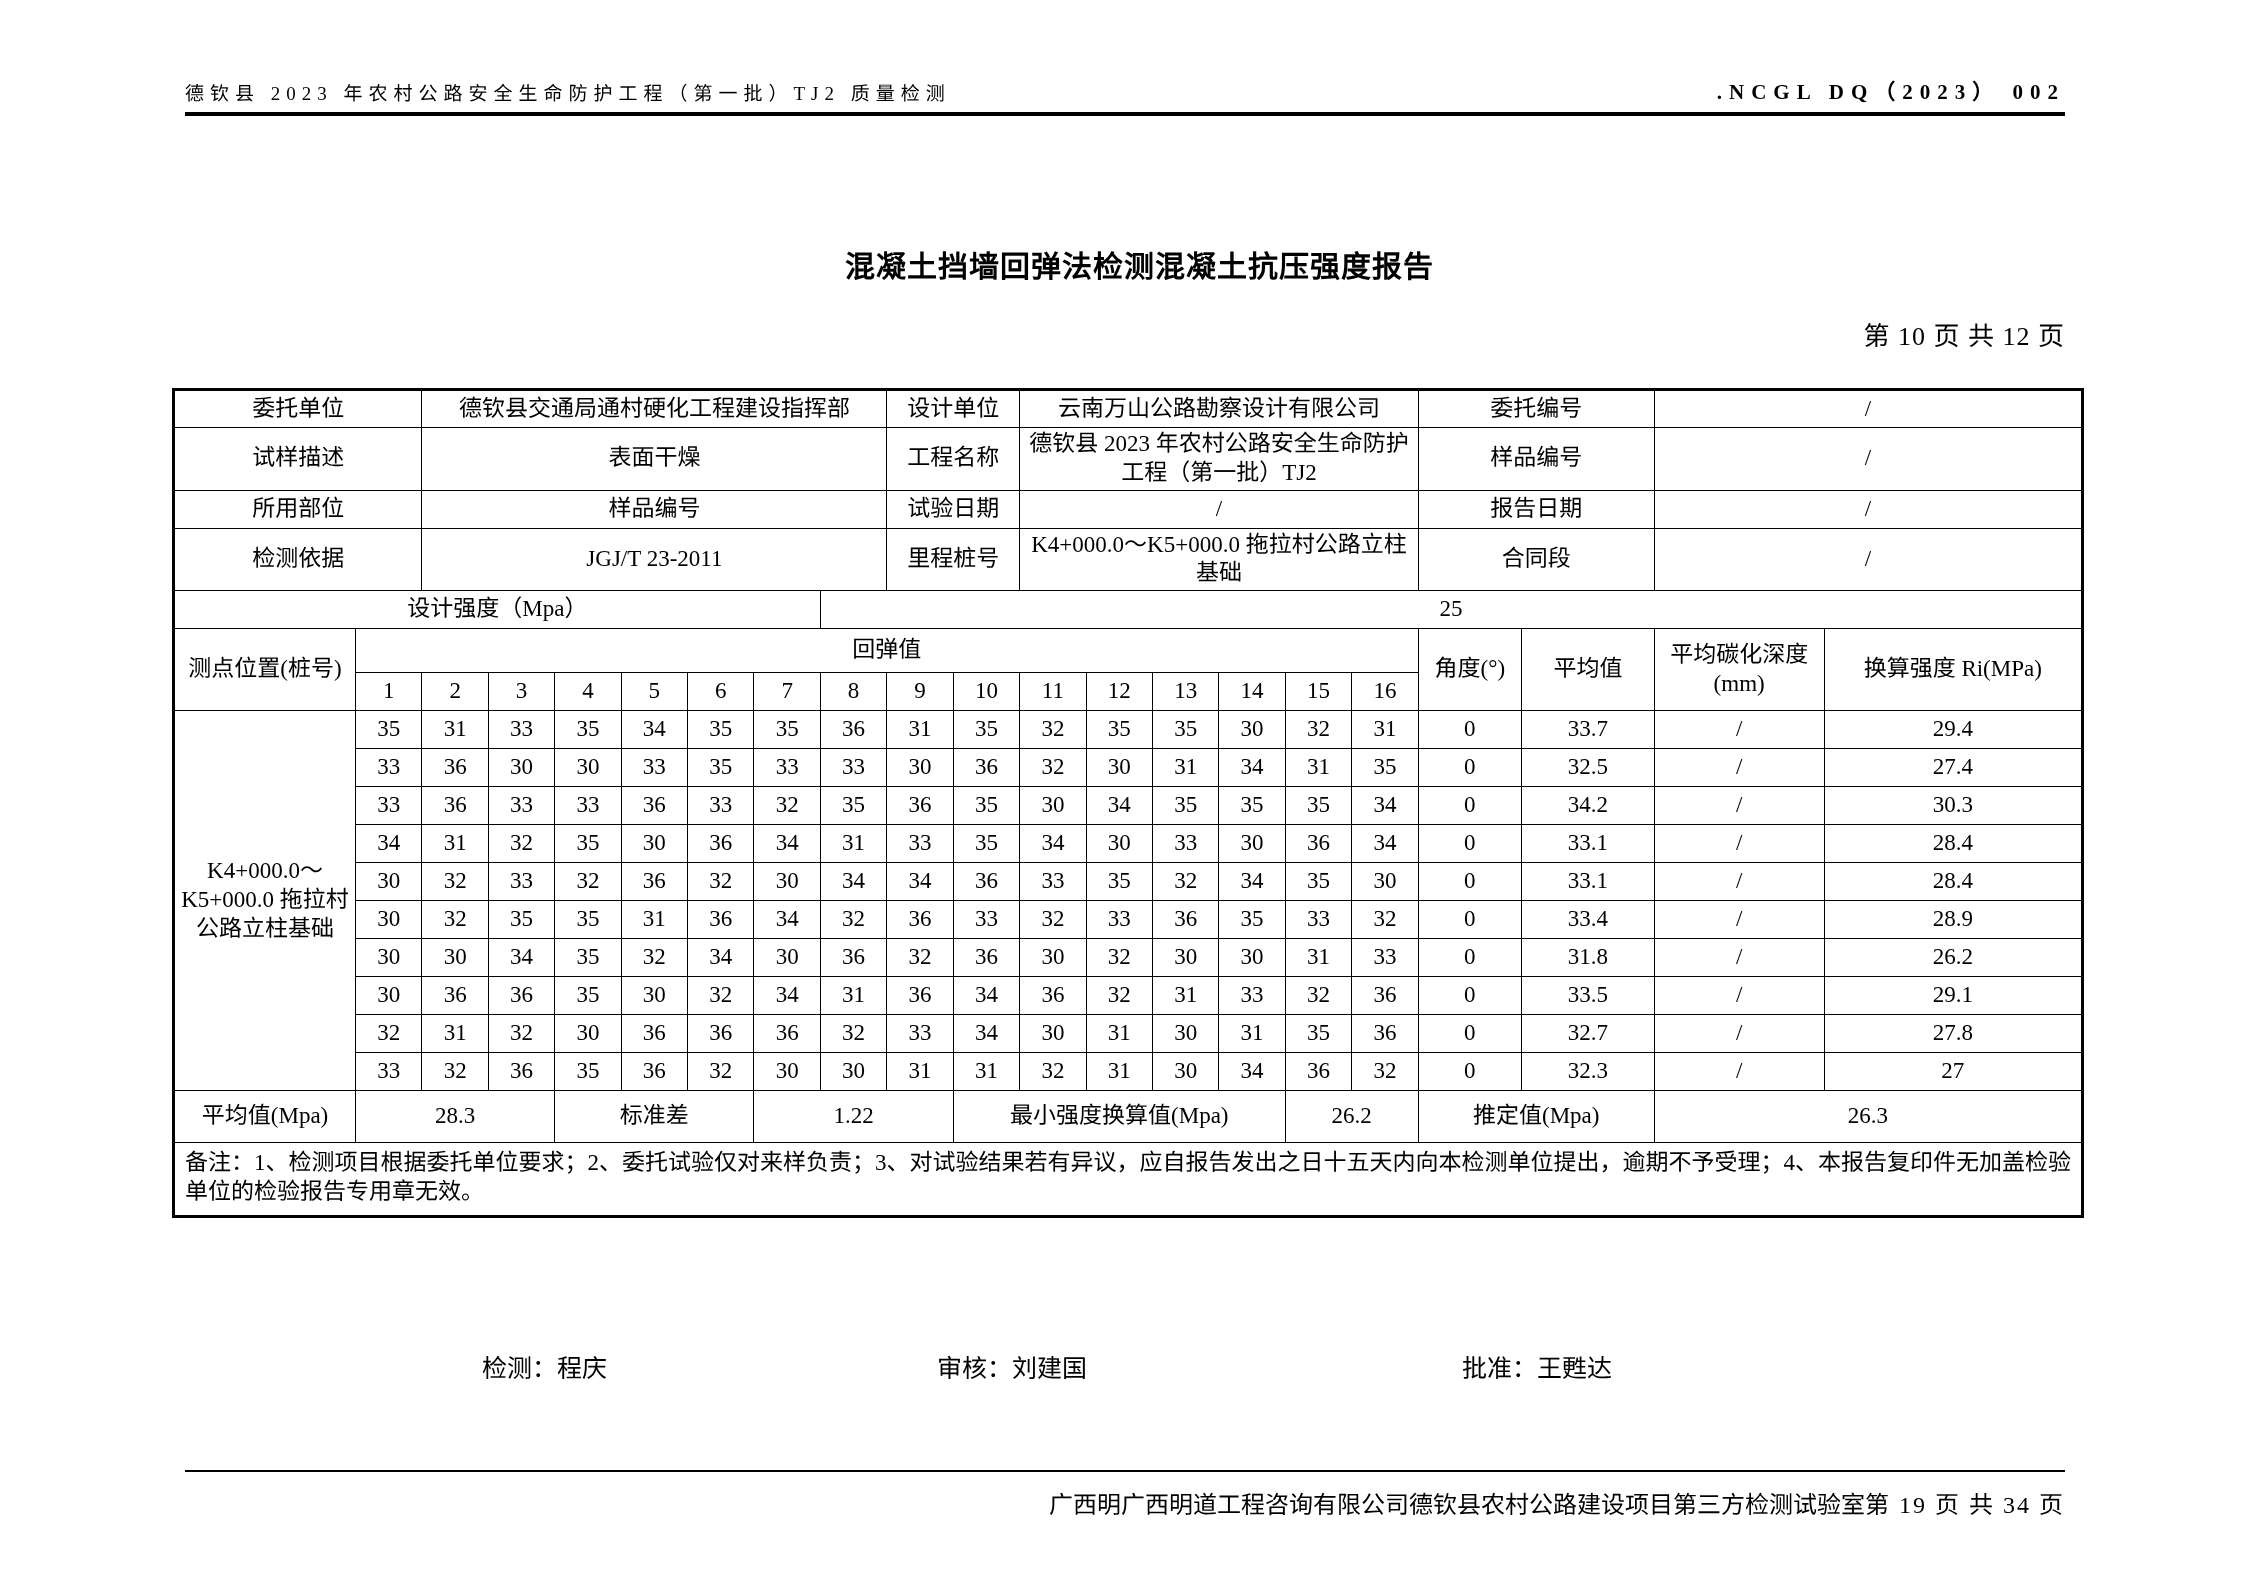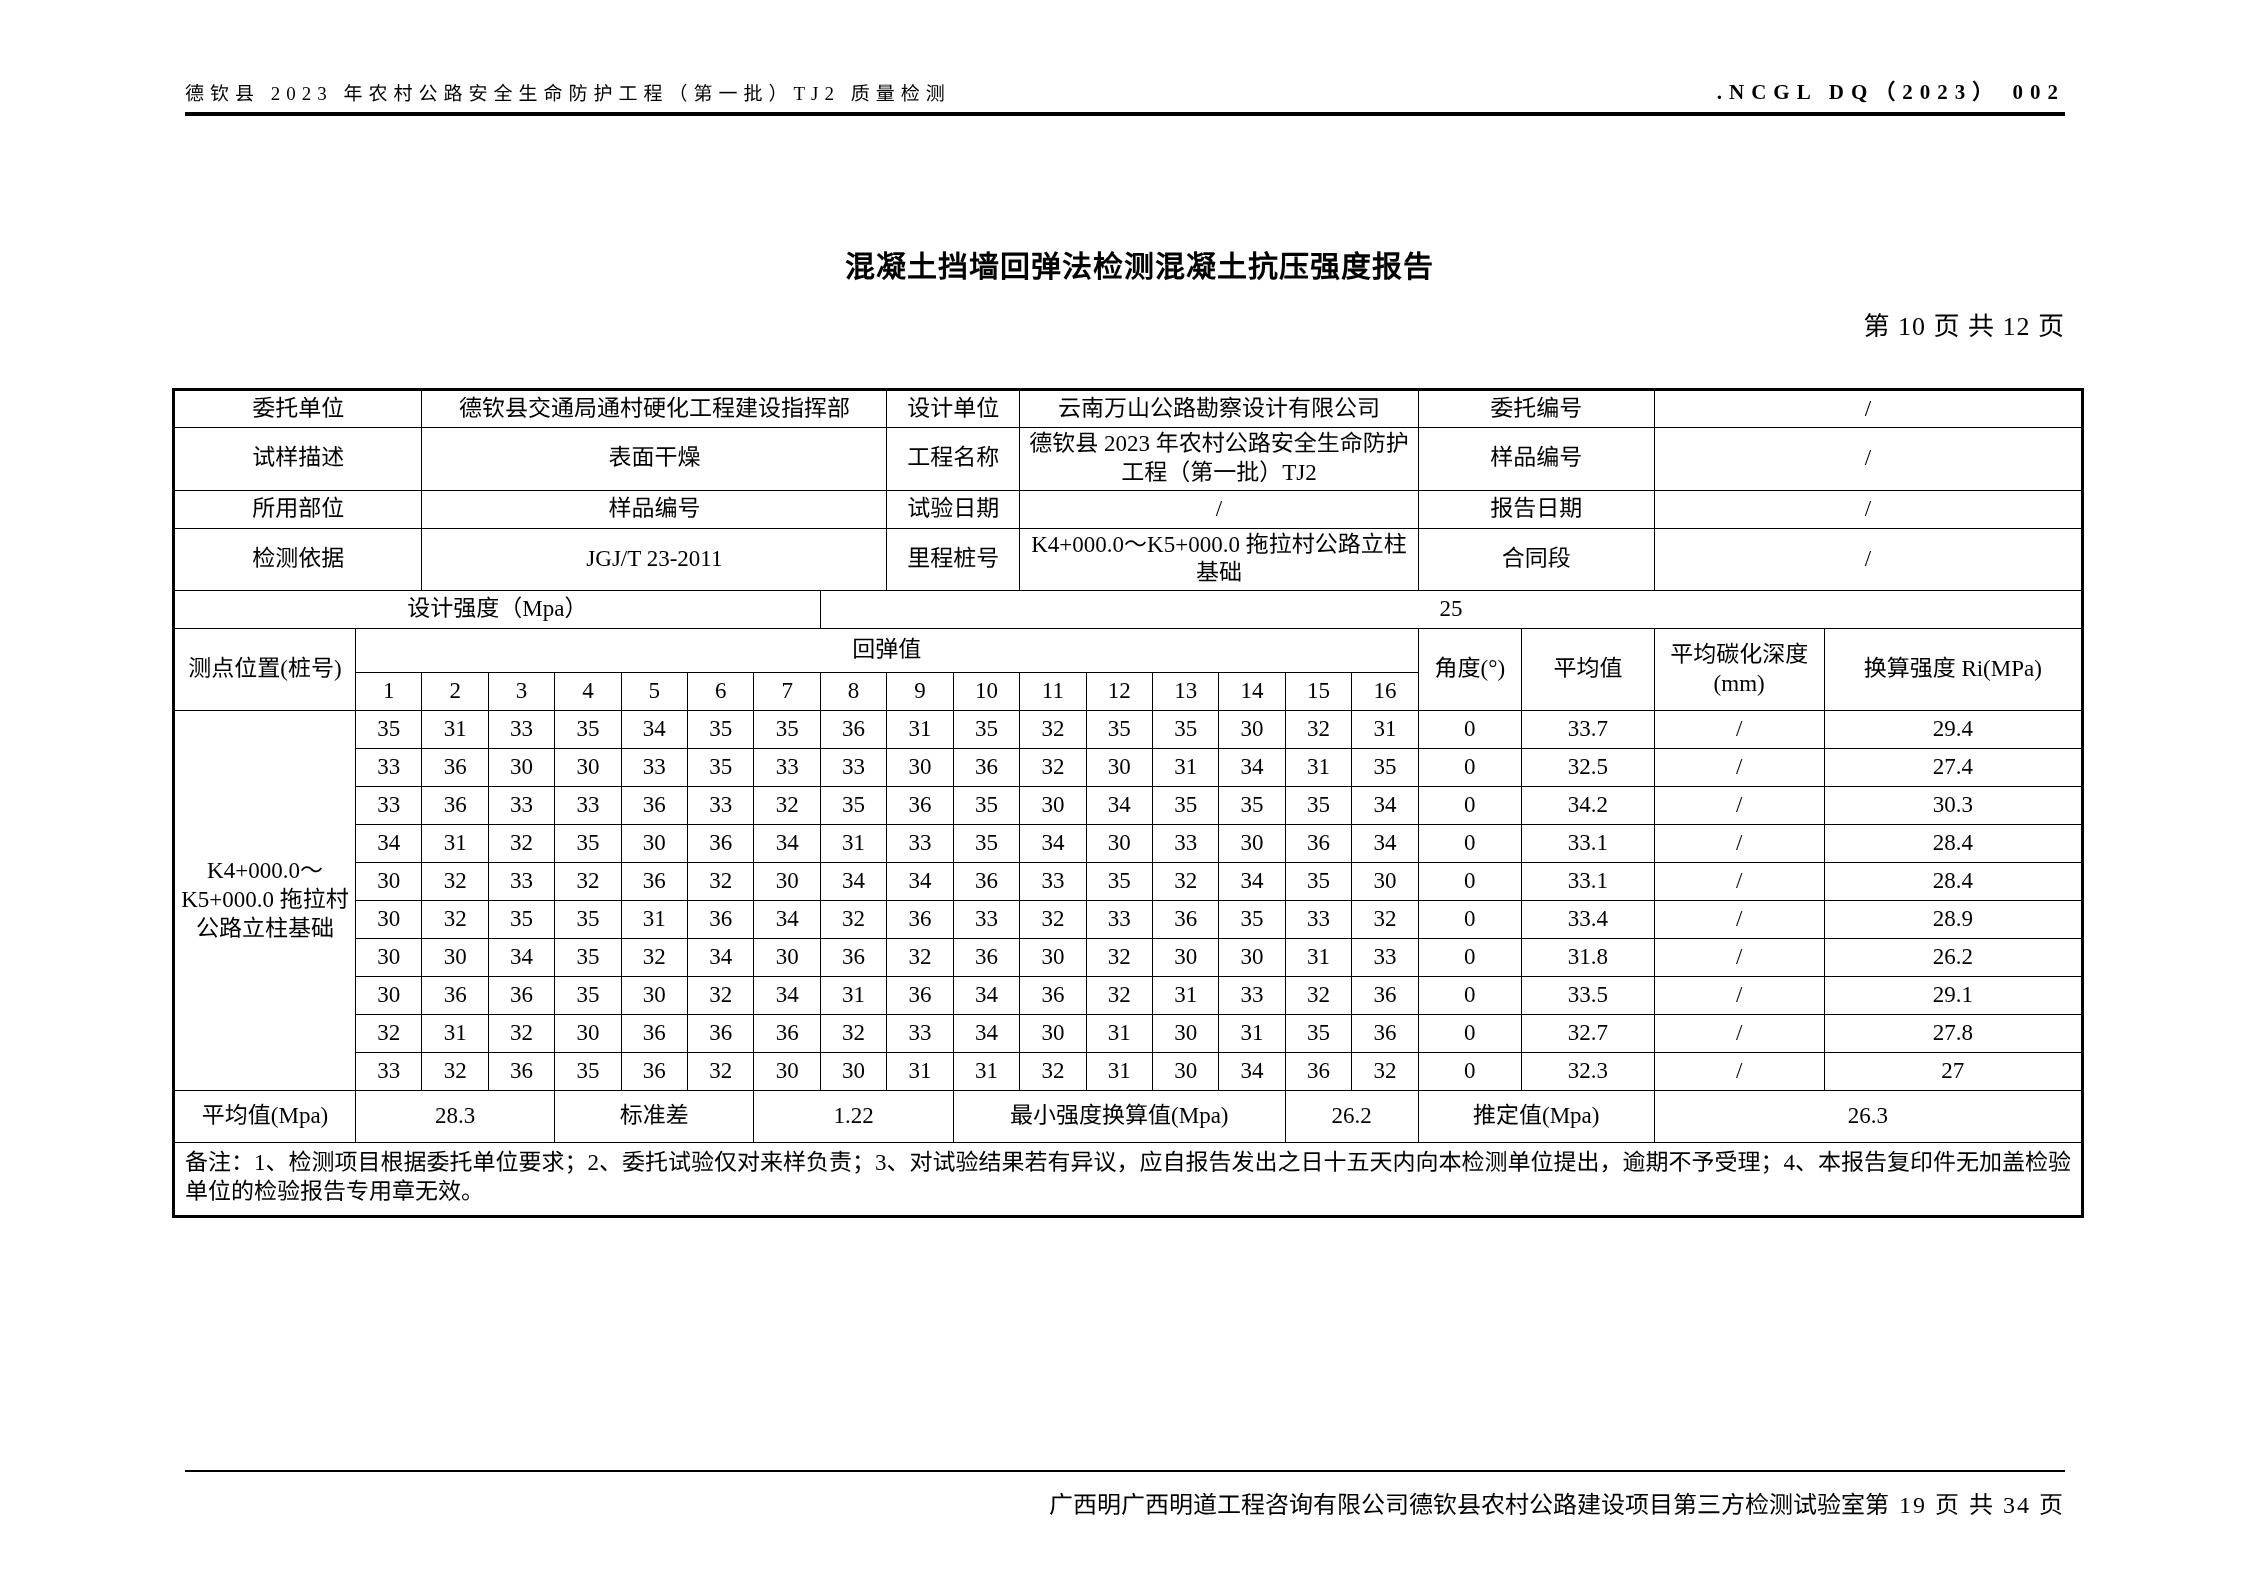--- a/index.html
+++ b/index.html
@@ -75,21 +75,21 @@
     width: 2245px;
     text-align: center;
     font-size: 30px;
     font-weight: bold;
     letter-spacing: 1px;
     padding-left: 17px;
   }
   .page-count {
     position: absolute;
     right: 180px;
-    top: 305px;
+    top: 315px;
     font-size: 26px;
     letter-spacing: 1px;
     white-space: nowrap;
   }
 
   
   table.doc {
     position: absolute;
     left: 172px;
     top: 352px;
@@ -514,20 +514,25 @@
         <td colspan="2">26.3</td>
       </tr>
 
       <tr>
         <td colspan="21" class="remark">备注：1、检测项目根据委托单位要求；2、委托试验仅对来样负责；3、对试验结果若有异议，应自报告发出之日十五天内向本检测单位提出，逾期不予受理；4、本报告复印件无加盖检验单位的检验报告专用章无效。</td>
       </tr>
 
     </tbody>
   </table>
 
+  <div class="sign-row">
+    <div class="sign-item sign-a">检测：程庆</div>
+    <div class="sign-item sign-b">审核：刘建国</div>
+    <div class="sign-item sign-c">批准：王甦达</div>
+  </div>
 
   <div class="footer-rule"></div>
   <div class="footer-band">
     <div class="ft-left">广西明广西明道工程咨询有限公司德钦县农村公路建设项目第三方检测试验室</div>
     <div class="ft-right">第 19 页 共 34 页</div>
   </div>
 
 </div>
 
 </body></html>

